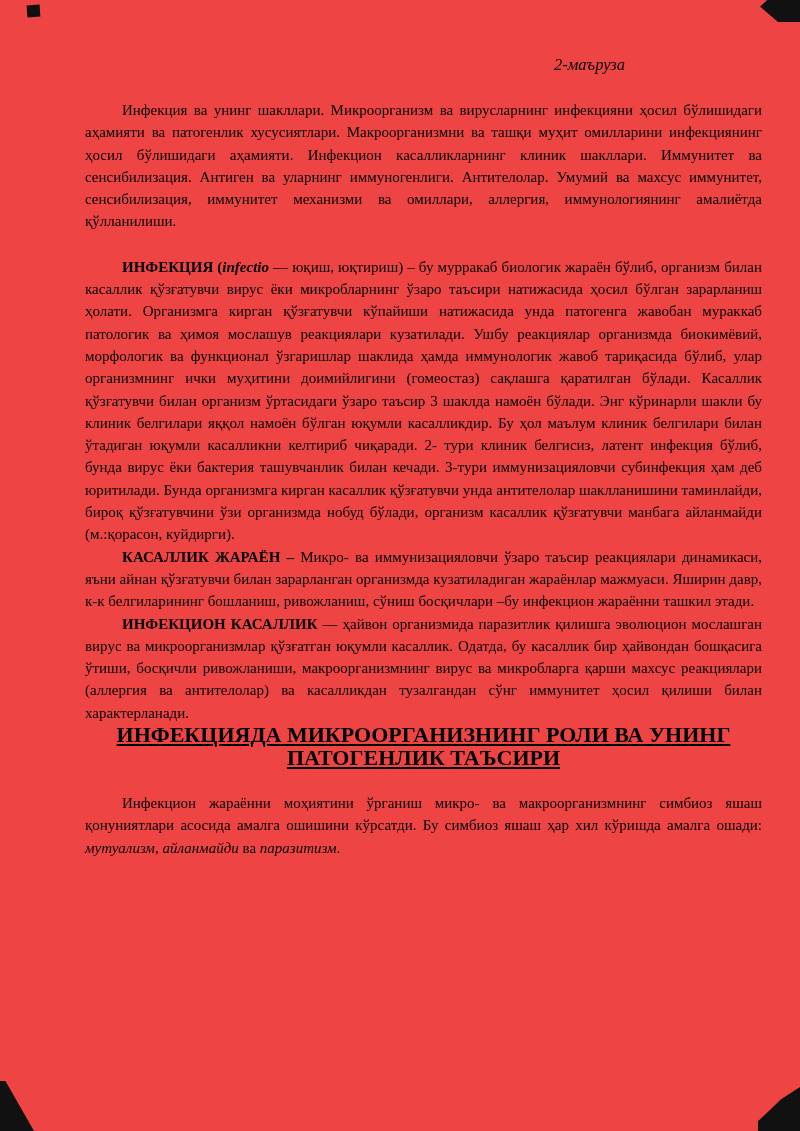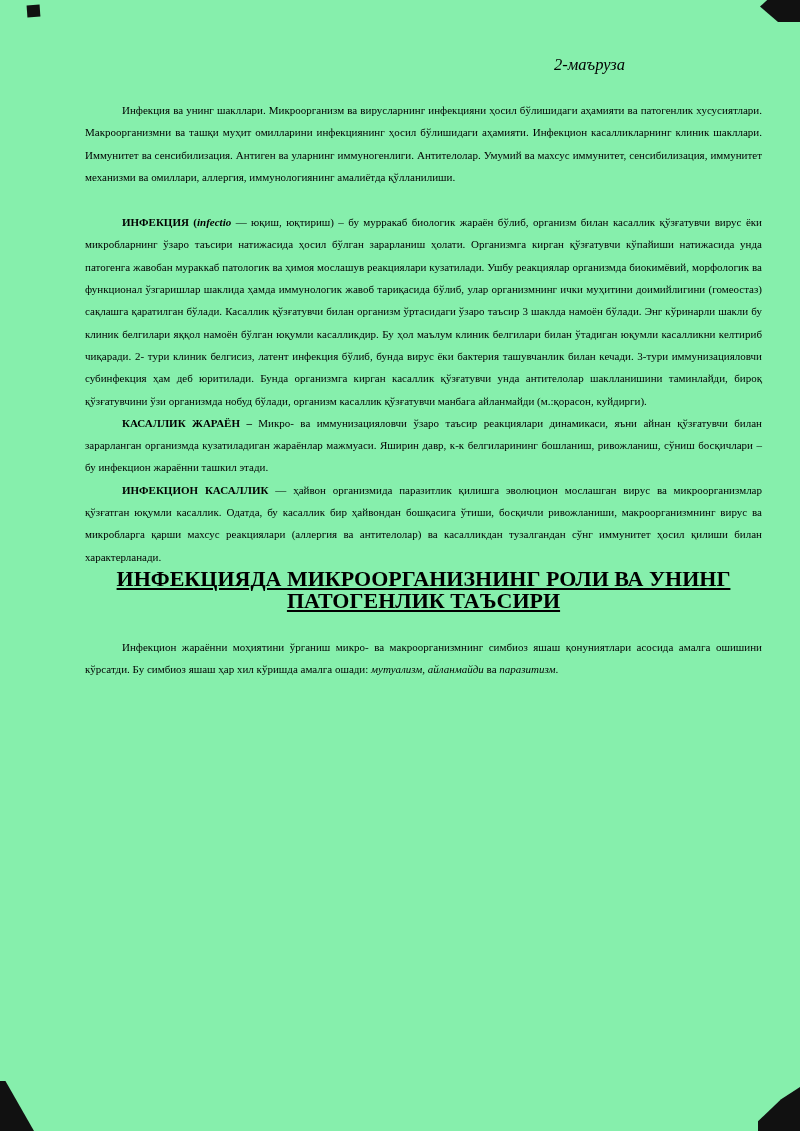--- a/index.html
+++ b/index.html
@@ -11,21 +11,21 @@
     width: 800px;
     height: 1131px;
     position: relative;
     overflow: hidden;
     font-family: "Liberation Serif", "DejaVu Serif", serif;
     color: #000000;
   }
   .page {
     position: absolute;
     inset: 0;
-    background: #86efac;
+    background: #ef4444;
   }
   .content {
     padding: 54px 38px 0 85px;
   }
   .lecture-note {
     font-size: 16.5px;
     font-style: italic;
     text-align: right;
     padding-right: 137px;
     line-height: 22px;
@@ -35,21 +35,21 @@
     font-weight: normal;
     text-align: center;
     margin: 4px auto 0 auto;
     max-width: 570px;
     line-height: 1.35;
   }
   .doc-title span {
     text-decoration: underline;
   }
   p.body {
-    font-size: 11px;
+    font-size: 15px;
     line-height: 22.3px;
     text-align: justify;
     text-indent: 37px;
     margin: 0;
   }
   .section-heading {
     font-size: 22px;
     font-weight: bold;
     text-align: center;
     margin: 0;

